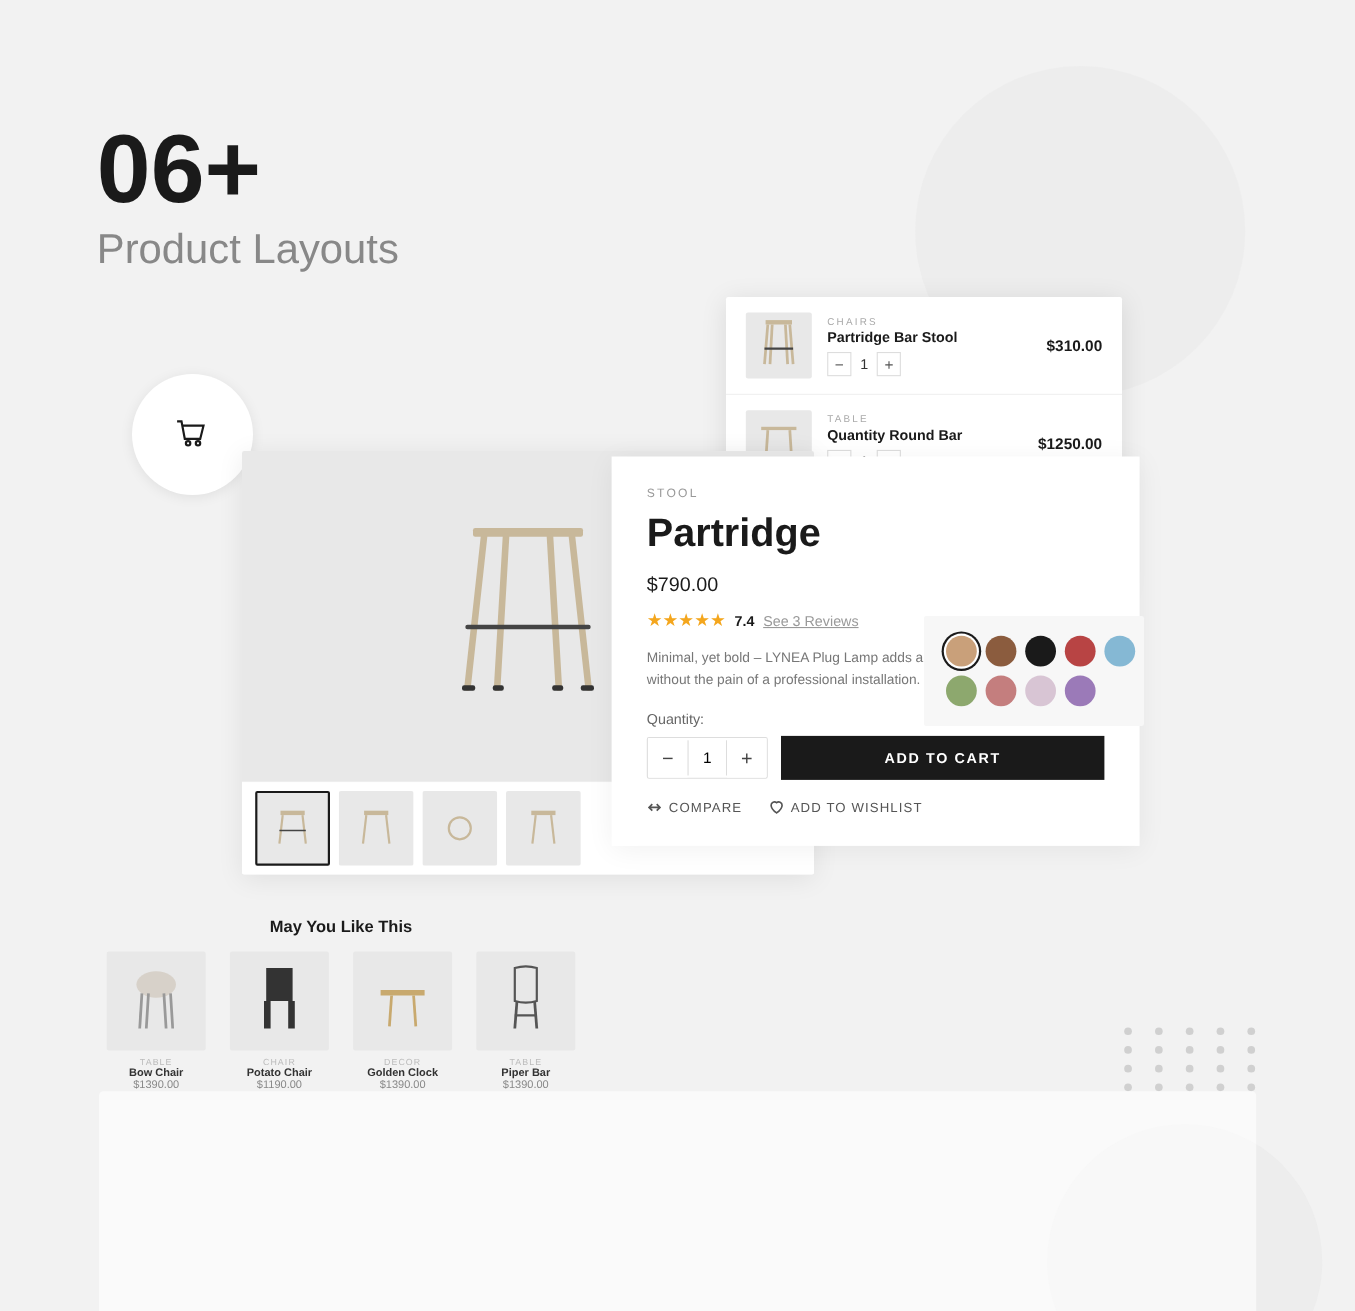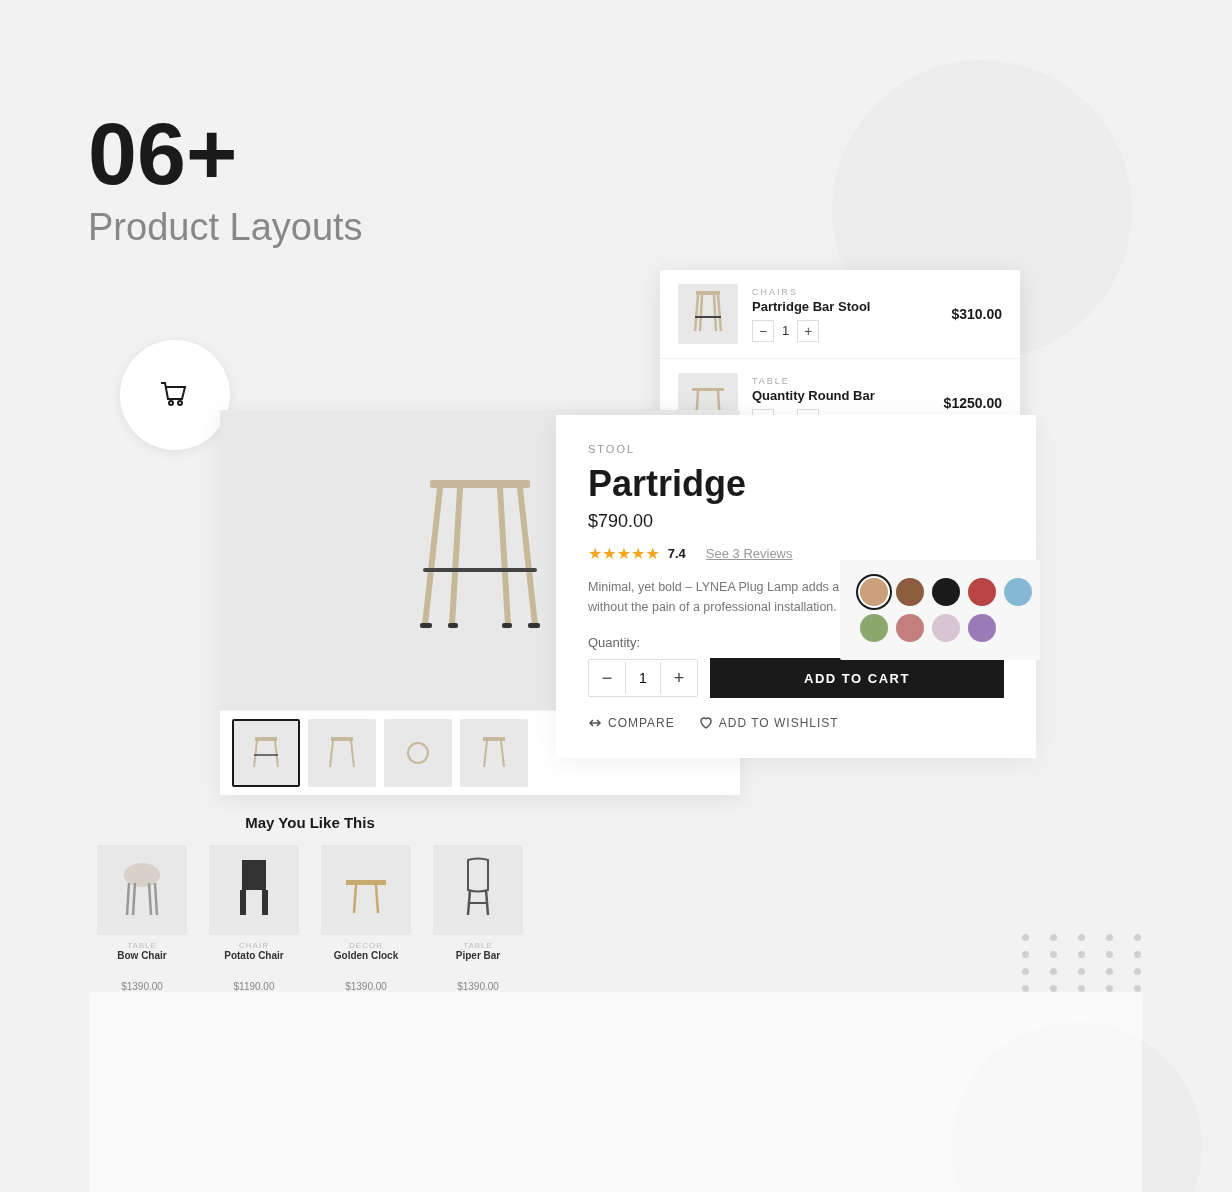--- a/index.html
+++ b/index.html
@@ -131,21 +131,21 @@
       font-size: 11px;
       letter-spacing: 2px;
       text-transform: uppercase;
       color: #999;
       margin-bottom: 8px;
     }
     .product-name {
       font-size: 36px;
       font-weight: 700;
       color: #1a1a1a;
-      margin-bottom: 6px;
+      margin-bottom: 16px;
     }
     .product-price {
       font-size: 18px;
       color: #1a1a1a;
       margin-bottom: 12px;
     }
 
     .rating-row {
       display: flex;
       align-items: center;
@@ -159,21 +159,20 @@
     .rating-score {
       font-size: 13px;
       font-weight: 600;
       color: #1a1a1a;
     }
     .rating-reviews {
       font-size: 13px;
       color: #999;
       text-decoration: underline;
       cursor: pointer;
-      margin-left: 12px;
     }
 
     .product-desc {
       font-size: 12.5px;
       color: #777;
       line-height: 1.6;
       margin-bottom: 18px;
     }
 
     .quantity-label {
@@ -424,21 +423,20 @@
     }
     .may-like-name {
       font-size: 10px;
       font-weight: 600;
       color: #333;
       text-align: right;
     }
     .may-like-price {
       font-size: 10px;
       color: #888;
-      margin-top: 20px;
     }
 
     
     .bottom-panel {
       position: absolute;
       bottom: 0;
       left: 90px;
       right: 90px;
       height: 200px;
       background: #fff;

